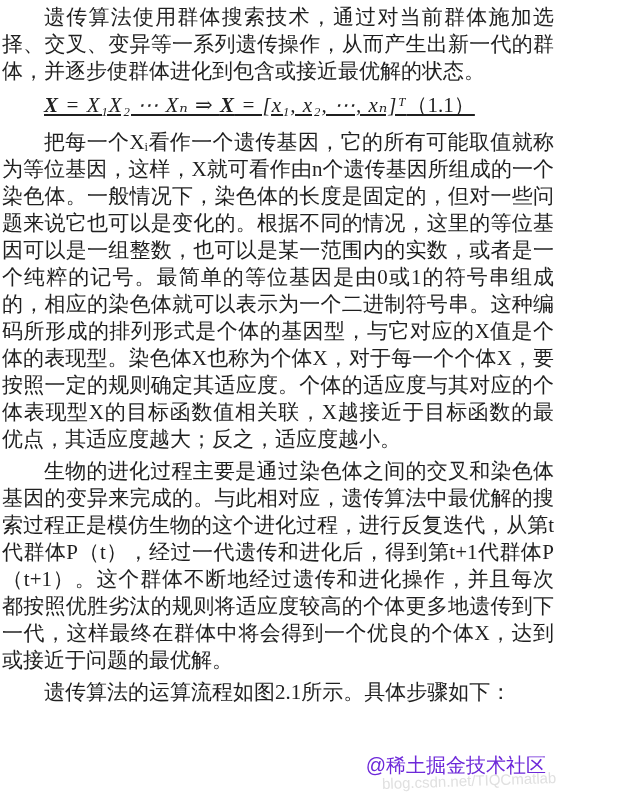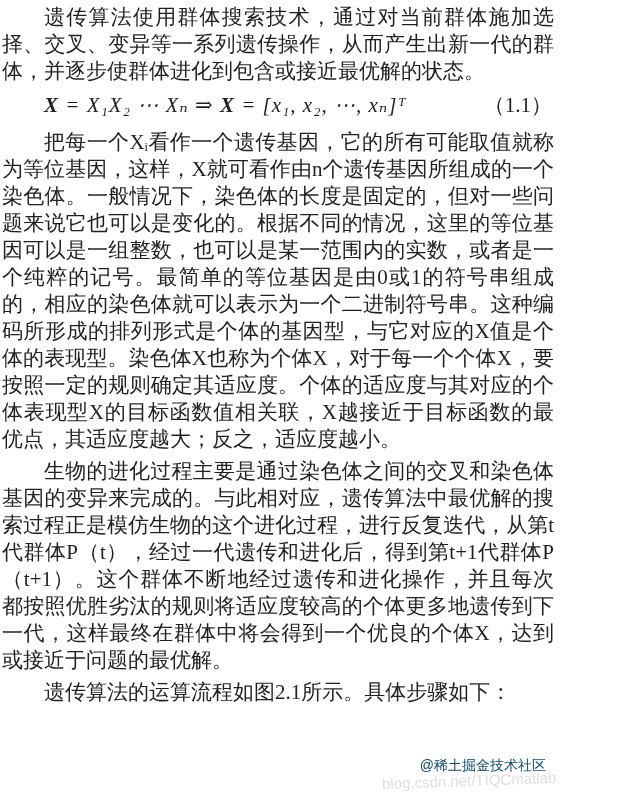--- a/index.html
+++ b/index.html
@@ -16,39 +16,40 @@
     padding: 4px 2px 0 2px;
     overflow: hidden;
   }
   .para {
     margin: 0 0 5px 0;
     text-align: justify;
     text-indent: 2em;
   }
   .formula-row {
     display: flex;
-    justify-content: space-between;
+    justify-content: flex-start;
     align-items: baseline;
     margin: 7px 0 10px 0;
     padding-left: 2em;
     font-style: italic;
+    text-decoration: underline;
   }
   .formula-expr { letter-spacing: 1px; }
   .formula-expr b { font-weight: bold; }
   .eq-number {
     font-style: normal;
     padding-right: 2px;
   }
   .wm-community {
     position: absolute;
     right: 10px;
     bottom: 22px;
     font-family: "Liberation Sans", "DejaVu Sans", sans-serif;
-    font-size: 14px;
-    color: #0c4a6e;
+    font-size: 20px;
+    color: #6d28d9;
     white-space: nowrap;
   }
   .wm-url {
     position: absolute;
     right: 0px;
     bottom: 7px;
     font-family: "Liberation Sans", "DejaVu Sans", sans-serif;
     font-size: 15px;
     color: #e0e0e0;
     white-space: nowrap;

